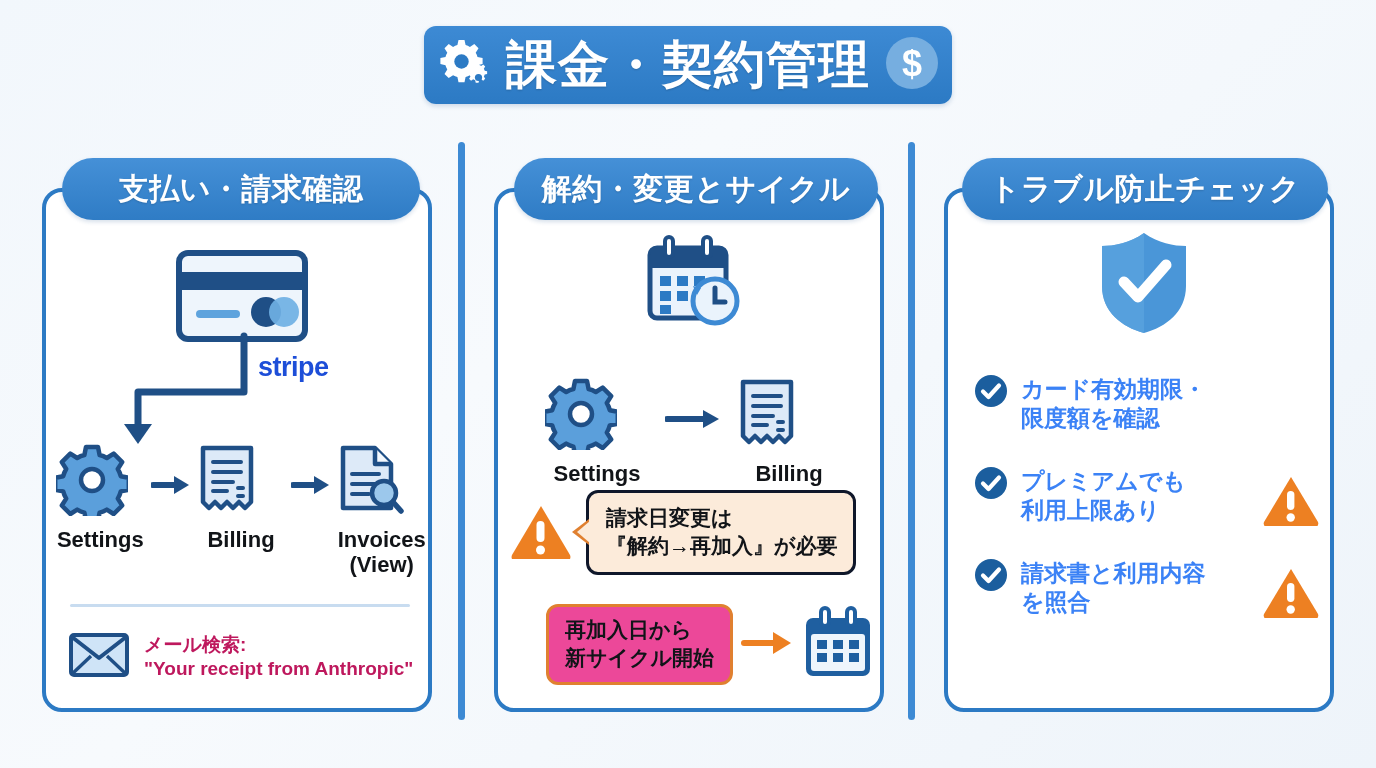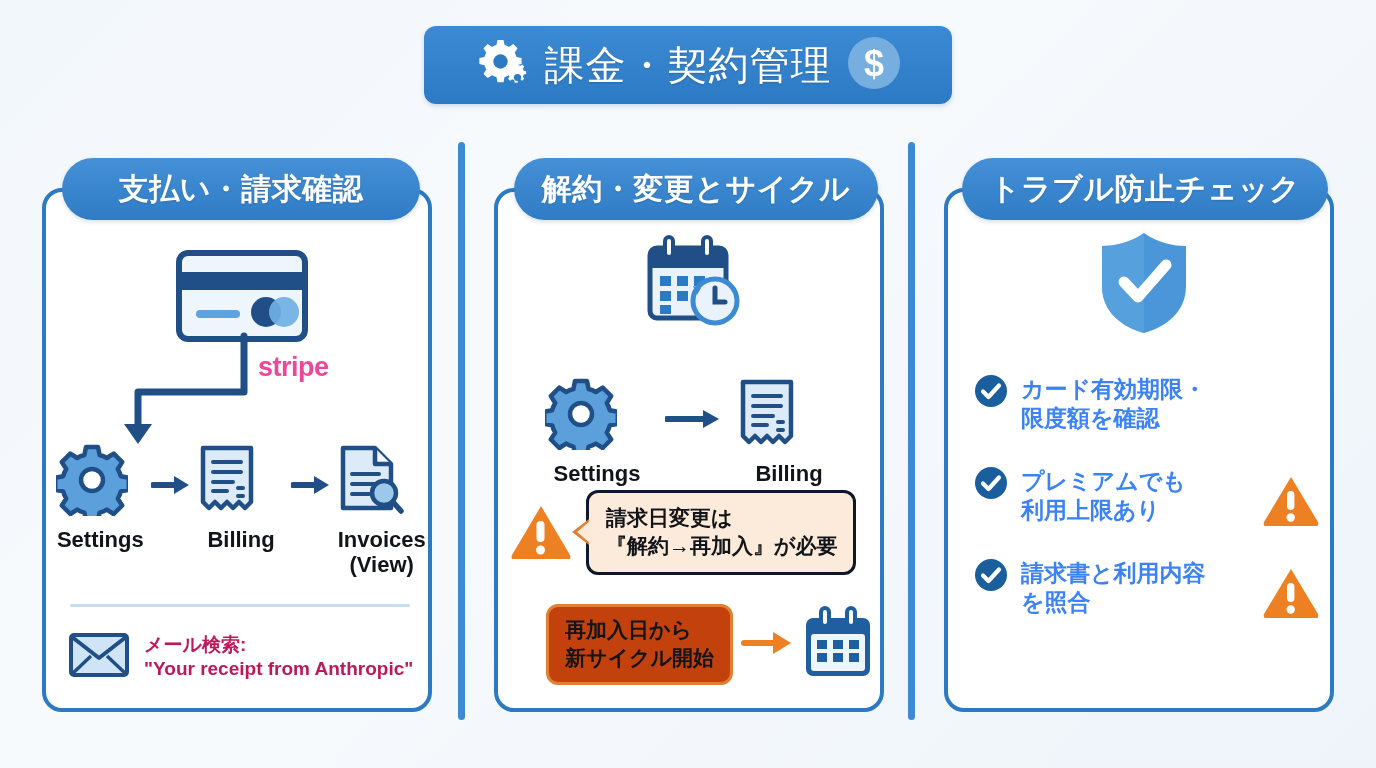--- a/index.html
+++ b/index.html
@@ -26,22 +26,22 @@
     background: linear-gradient(180deg, #3d8ad4 0%, #2c7ac4 100%);
     border-radius: 12px;
     display: flex;
     align-items: center;
     justify-content: center;
     gap: 14px;
     box-shadow: 0 2px 5px rgba(30,80,140,0.20);
   }
   #header-title {
     color: #ffffff;
-    font-size: 40px;
-    font-weight: normal;
+    font-size: 51px;
+    font-weight: bold;
     letter-spacing: 1px;
     text-shadow: 0 1px 2px rgba(0,0,0,0.18);
     white-space: nowrap;
   }
 
   
   .col-divider {
     position: absolute;
     top: 142px;
     width: 7px;
@@ -97,21 +97,21 @@
     padding-top: 36px;
   }
 
   
   #credit-card-icon { position: absolute; left: 130px; top: 58px; }
   #stripe-label {
     position: absolute;
     left: 212px; top: 160px;
     font-size: 27px;
     font-weight: bold;
-    color: #ec4899;
+    color: #1d4ed8;
     letter-spacing: -0.5px;
   }
   #elbow-arrow-1 { position: absolute; left: 20px; top: 140px; }
 
   #flow-row-1 {
     position: absolute;
     left: 10px; top: 252px;
     width: 370px;
     display: flex;
     align-items: flex-start;
@@ -208,21 +208,21 @@
   }
 
   #cycle-row {
     position: absolute;
     left: 48px; top: 412px;
     display: flex;
     align-items: center;
     gap: 8px;
   }
   #cycle-box {
-    background: #c2410c;
+    background: #ec4899;
     border: 3px solid #e08030;
     border-radius: 12px;
     padding: 9px 16px 11px 16px;
   }
   #cycle-box-text {
     font-size: 21px;
     font-weight: bold;
     color: #111418;
     line-height: 1.32;
     white-space: pre-line;

